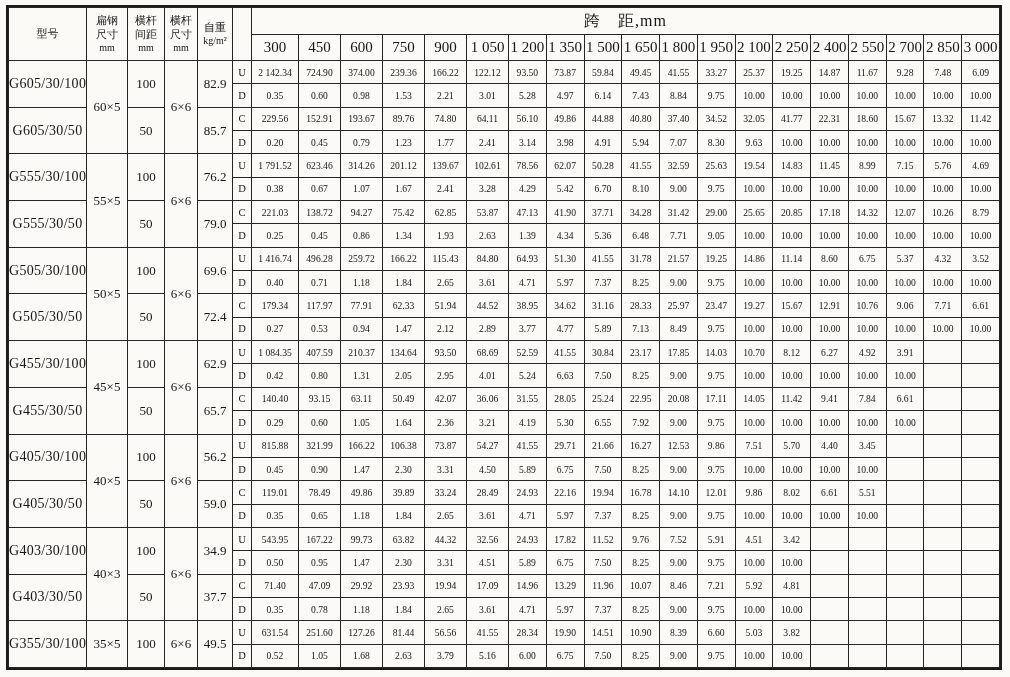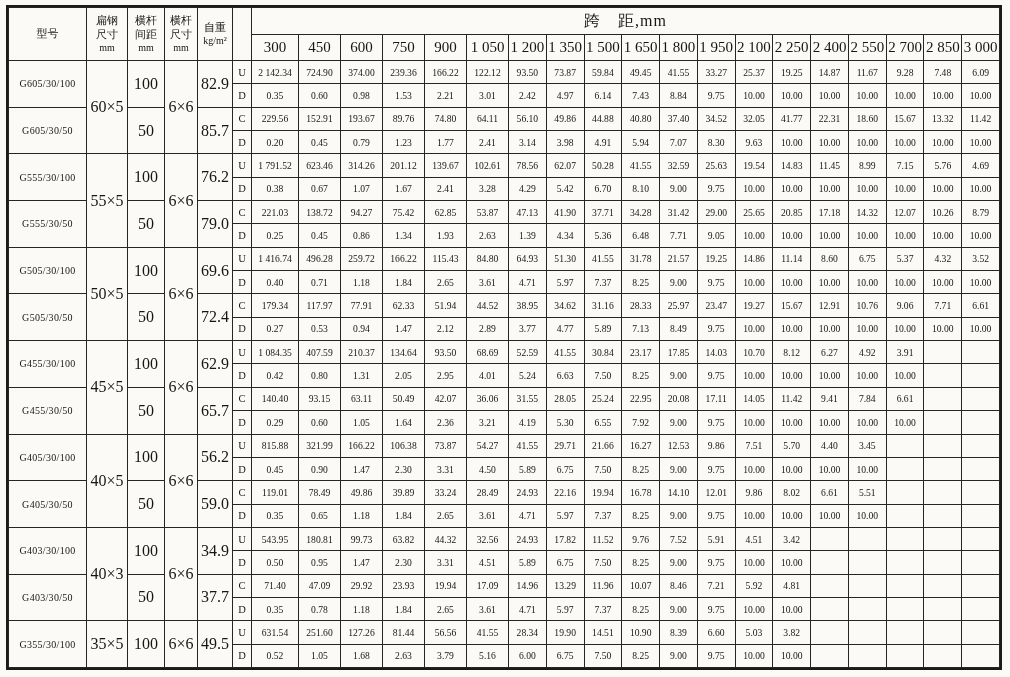--- a/index.html
+++ b/index.html
@@ -7,22 +7,22 @@
         font-family:"Liberation Serif","DejaVu Serif",serif;color:#161616;}
   .table-frame{position:absolute;left:6px;top:5px;width:996px;height:665px;
         border:2px solid #1b1b1b;background:#fbfaf6;box-sizing:border-box;}
   table.spec{border-collapse:collapse;table-layout:fixed;width:100%;height:100%;}
   table.spec td, table.spec th{border:1px solid #262626;padding:0;text-align:center;
         vertical-align:middle;font-weight:normal;overflow:hidden;white-space:nowrap;}
   th.head{font-size:11px;line-height:1.25;}
   th.head .sub{font-size:10px;}
   th.span-title{font-size:16px;letter-spacing:1px;}
   th.span-col{font-size:15px;height:25px;}
-  td.model-cell{font-size:10px;letter-spacing:.3px;font-family:Liberation Serif, serif;}
-  td.flat-cell, td.bar-cell, td.spacing-cell, td.weight-cell{font-size:16px;}
+  td.model-cell{font-size:14px;letter-spacing:.3px;font-family:Liberation Serif, serif;}
+  td.flat-cell, td.bar-cell, td.spacing-cell, td.weight-cell{font-size:13px;}
   td.letter-cell{font-size:10.5px;width:19px;}
   td.value-cell{font-size:9.6px;}
   thead tr.title-row th{height:26px;}
   col.c-model{width:78px;} col.c-flat{width:41px;} col.c-spacing{width:37px;}
   col.c-bar{width:33px;} col.c-weight{width:35px;} col.c-letter{width:19px;}
   col.c-d0{width:47px;} col.c-dw{width:42px;}
 </style>
 </head>
 <body>
 
@@ -132,21 +132,21 @@
             <td class="value-cell">6.09</td>
           </tr>
           <tr>
             <td class="letter-cell">D</td>
             <td class="value-cell">0.35</td>
             <td class="value-cell">0.60</td>
             <td class="value-cell">0.98</td>
             <td class="value-cell">1.53</td>
             <td class="value-cell">2.21</td>
             <td class="value-cell">3.01</td>
-            <td class="value-cell">2.42</td>
+            <td class="value-cell">5.28</td>
             <td class="value-cell">4.97</td>
             <td class="value-cell">6.14</td>
             <td class="value-cell">7.43</td>
             <td class="value-cell">8.84</td>
             <td class="value-cell">9.75</td>
             <td class="value-cell">10.00</td>
             <td class="value-cell">10.00</td>
             <td class="value-cell">10.00</td>
             <td class="value-cell">10.00</td>
             <td class="value-cell">10.00</td>
@@ -585,21 +585,21 @@
             <td class="value-cell"></td>
           </tr>
           <tr>
             <td class="model-cell" rowspan="2">G403/30/100</td>
             <td class="flat-cell" rowspan="4">40×3</td>
             <td class="spacing-cell" rowspan="2">100</td>
             <td class="bar-cell" rowspan="4">6×6</td>
             <td class="weight-cell" rowspan="2">34.9</td>
             <td class="letter-cell">U</td>
             <td class="value-cell">543.95</td>
-            <td class="value-cell">180.81</td>
+            <td class="value-cell">167.22</td>
             <td class="value-cell">99.73</td>
             <td class="value-cell">63.82</td>
             <td class="value-cell">44.32</td>
             <td class="value-cell">32.56</td>
             <td class="value-cell">24.93</td>
             <td class="value-cell">17.82</td>
             <td class="value-cell">11.52</td>
             <td class="value-cell">9.76</td>
             <td class="value-cell">7.52</td>
             <td class="value-cell">5.91</td>

